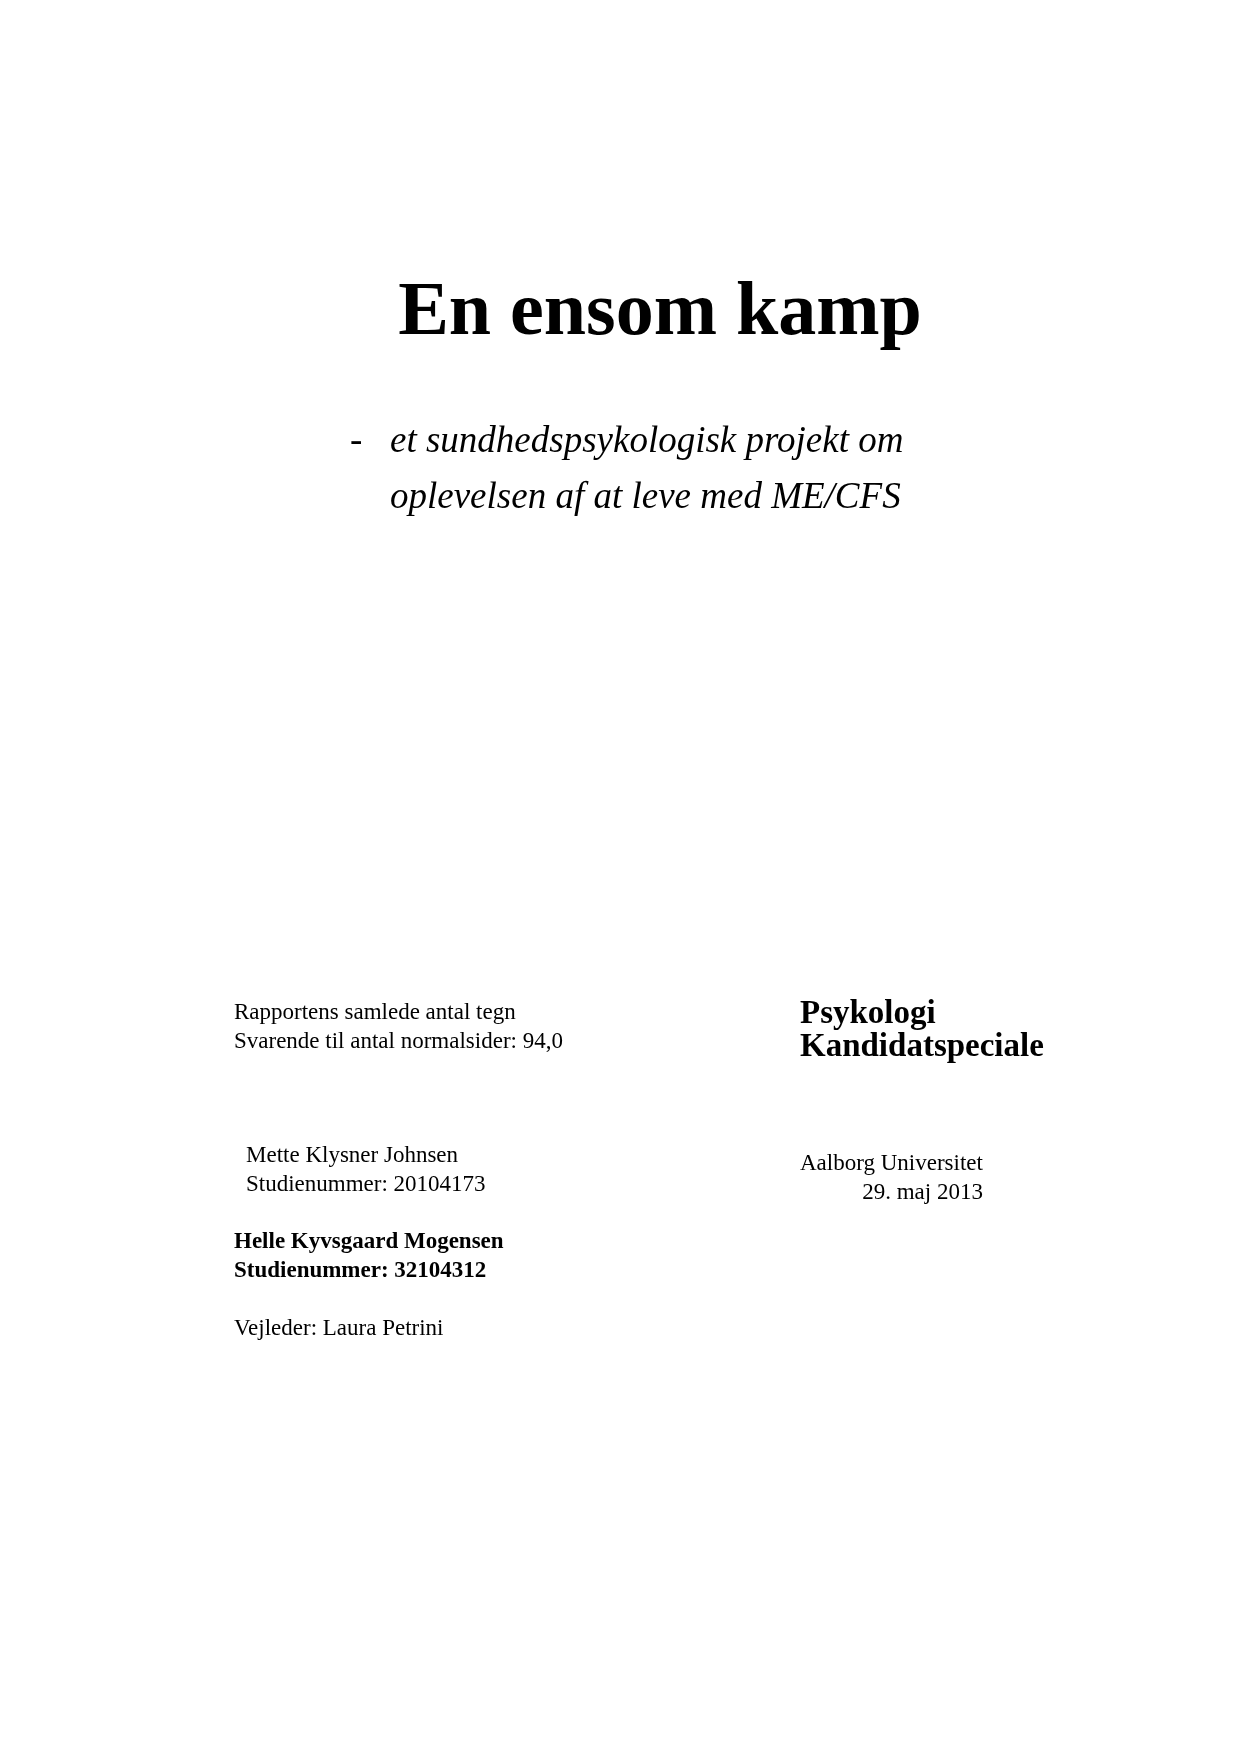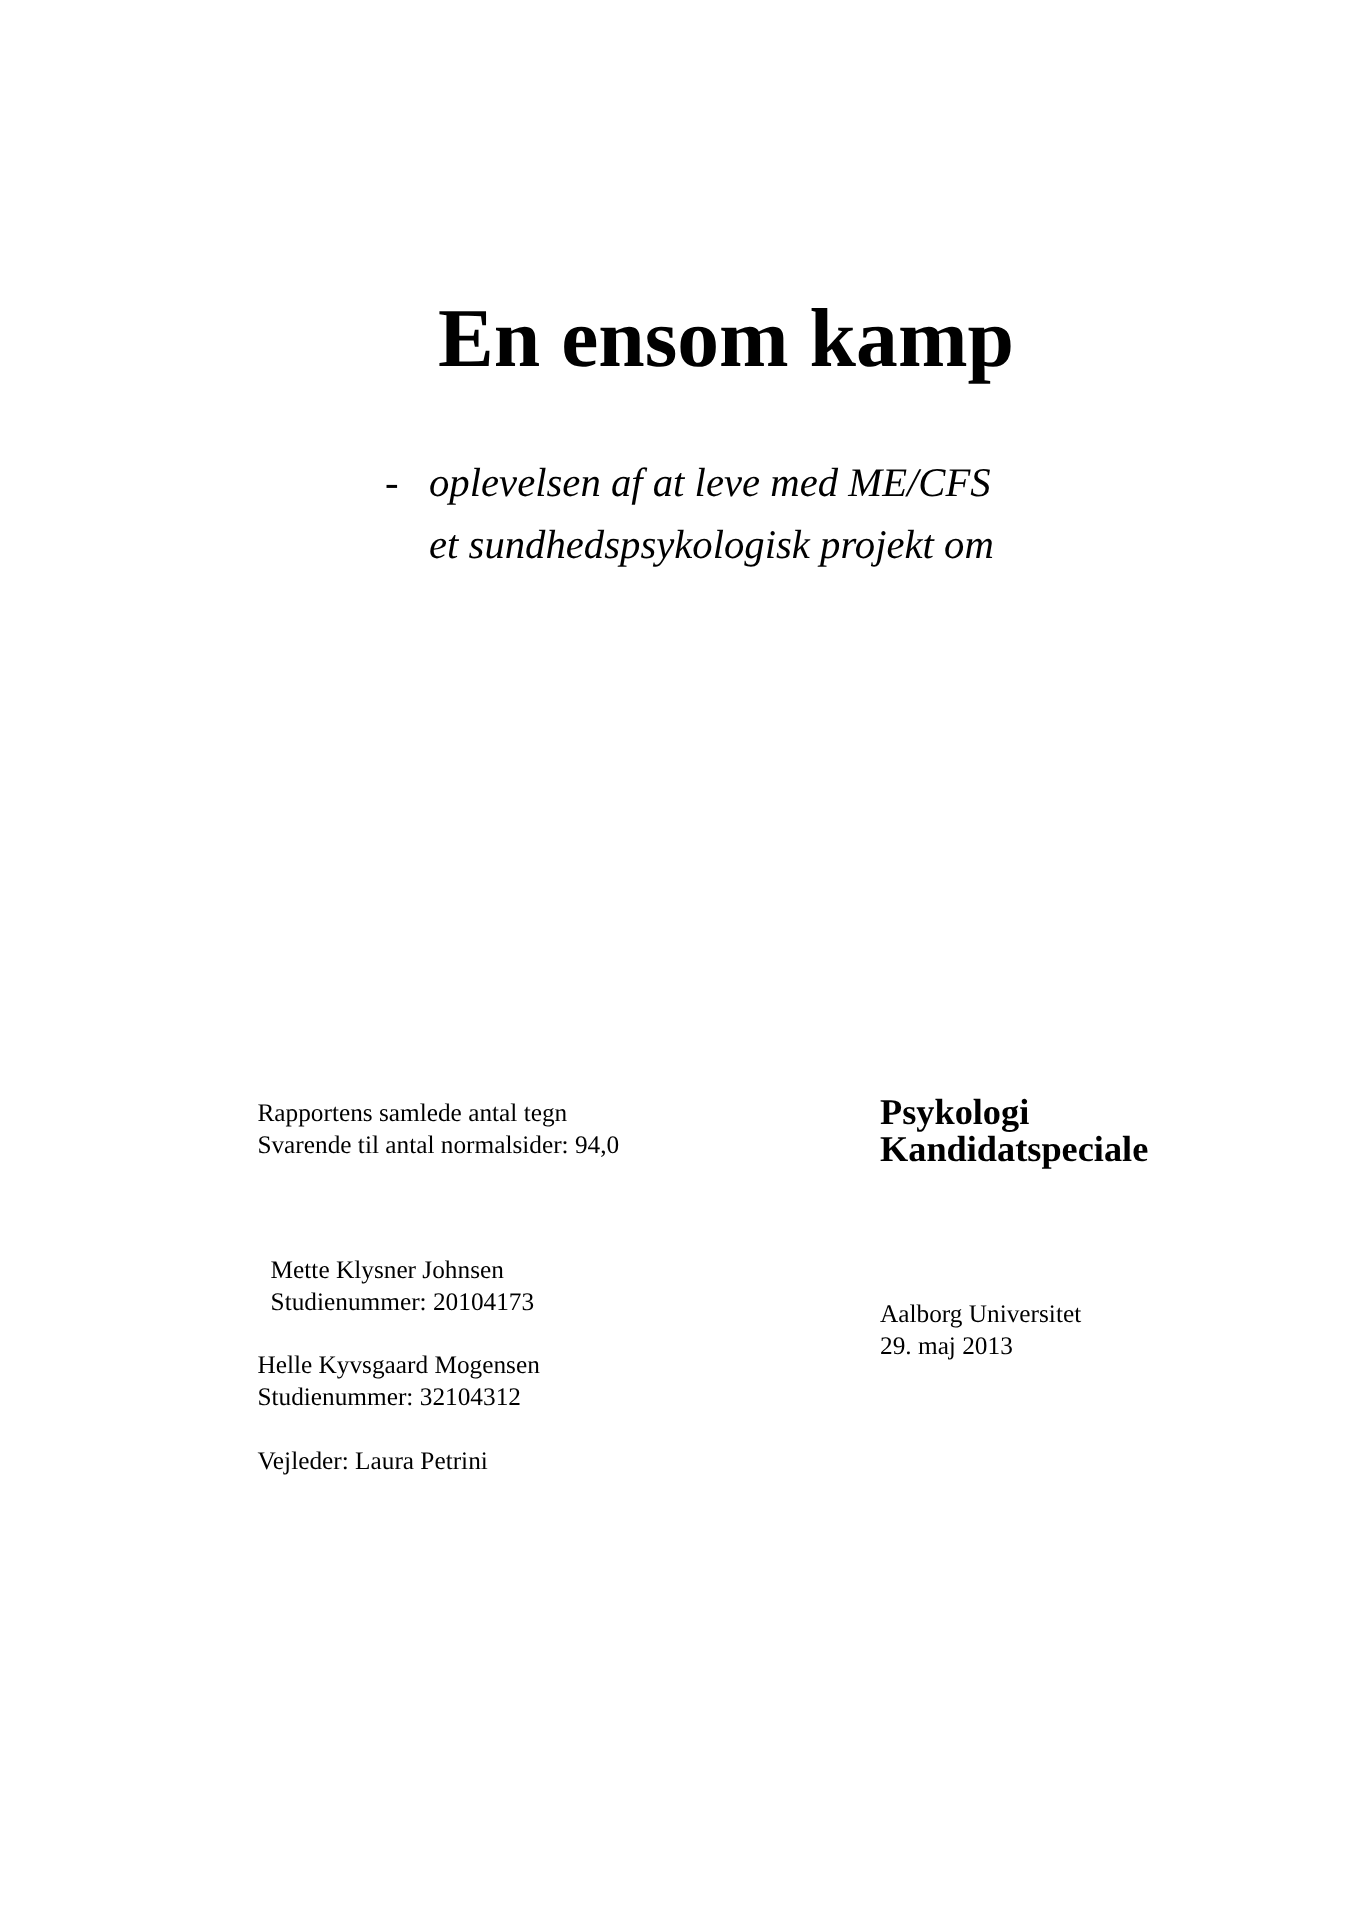--- a/index.html
+++ b/index.html
@@ -14,42 +14,42 @@
     .right-block { left: 800px; font-size: 23px; line-height: 29px; }
     .bold-lines { font-size: 33px; font-weight: bold; line-height: 33px; }
   </style>
 </head>
 <body>
 
 <div class="abs title">En ensom kamp</div>
 
 <div class="abs dash">-</div>
 <div class="abs subtitle">
+  <div>et sundhedspsykologisk projekt om</div>
   <div>oplevelsen af at leve med ME/CFS</div>
-  <div>et sundhedspsykologisk projekt om</div>
 </div>
 
 <div class="abs left-block" style="top: 997px;">
   <div>Rapportens samlede antal tegn</div>
   <div>Svarende til antal normalsider: 94,0</div>
 </div>
 
 <div class="abs left-block" style="top: 1140px; margin-left: 12px;">
   <div>Mette Klysner Johnsen</div>
   <div>Studienummer: 20104173</div>
 </div>
 
-<div class="abs left-block" style="top: 1226px;">
+<div class="abs left-block" style="top: 1226px; font-weight: bold;">
   <div>Helle Kyvsgaard Mogensen</div>
   <div>Studienummer: 32104312</div>
 </div>
 
 <div class="abs left-block" style="top: 1313px;">Vejleder: Laura Petrini</div>
 
 <div class="abs right-block bold-lines" style="top: 996px;">
   <div>Psykologi</div>
   <div>Kandidatspeciale</div>
 </div>
 
-<div class="abs right-block" style="top: 1180px;">
+<div class="abs right-block" style="top: 1148px; text-align: right;">
   <div>Aalborg Universitet</div>
   <div>29. maj 2013</div>
 </div>
 
 </body></html>

